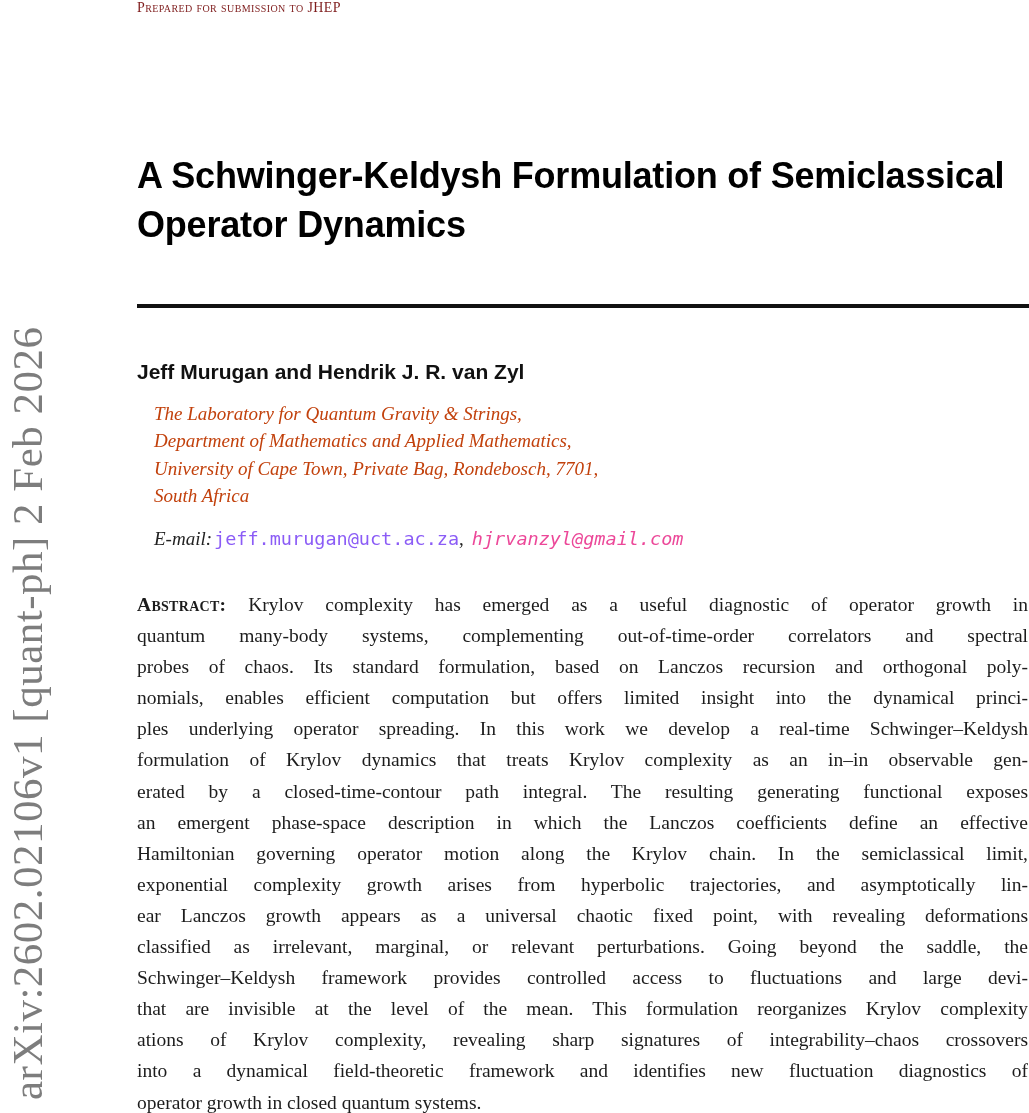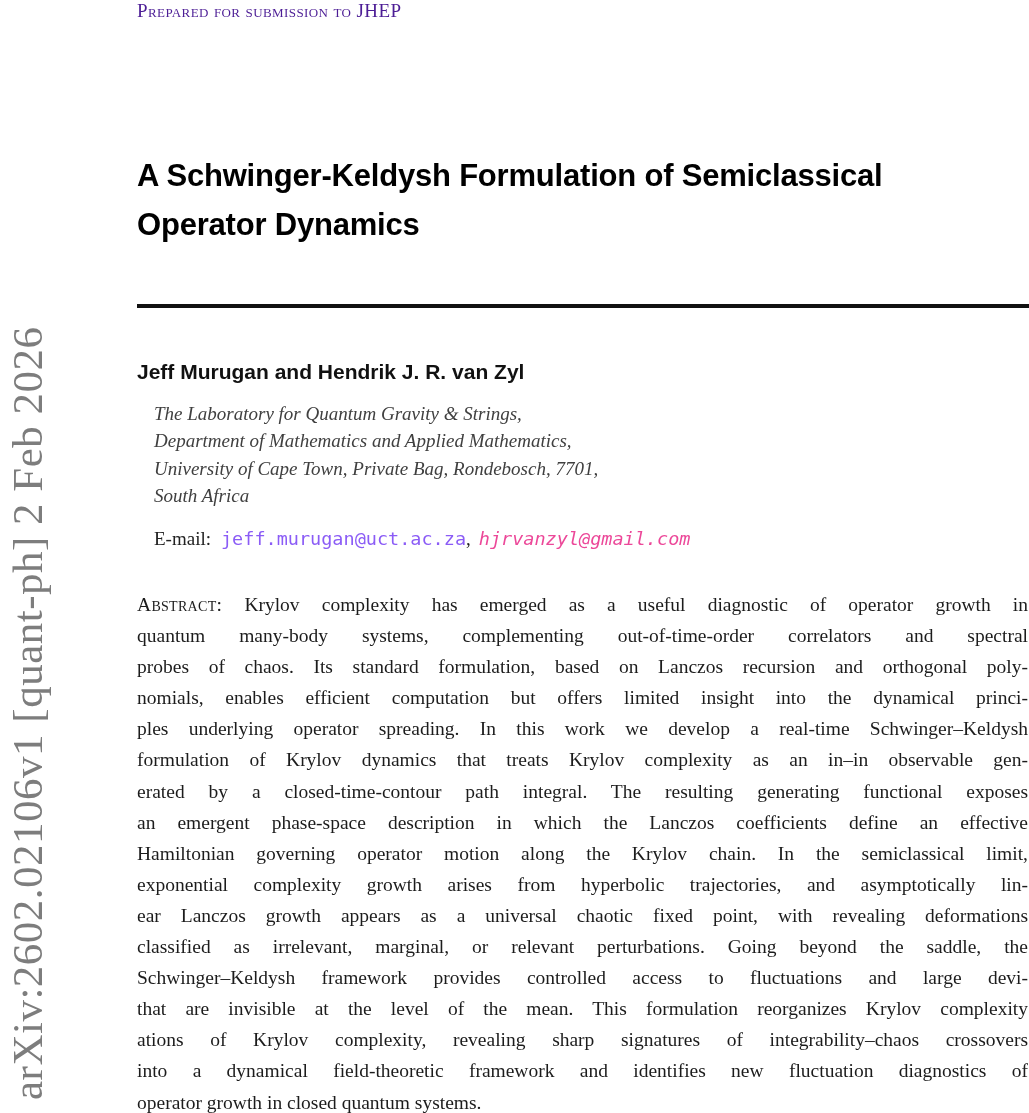--- a/index.html
+++ b/index.html
@@ -22,31 +22,31 @@
     white-space: nowrap;
     letter-spacing: 0.5px;
   }
   .content {
     position: absolute;
     left: 137px; top: 0;
     width: 891px;
   }
   .jhep-header {
     position: absolute; top: 0; left: 0;
-    font-size: 19px;
+    font-size: 14px;
     font-variant: small-caps;
     letter-spacing: 0.4px;
-    color: #4c1d95;
+    color: #7f1d1d;
   }
   .title {
     position: absolute; top: 151px; left: 0;
     margin: 0;
     font-family: "Liberation Sans", sans-serif;
     font-weight: 700;
-    font-size: 31px;
+    font-size: 36px;
     line-height: 49px;
     color: #000;
     letter-spacing: -0.2px;
   }
   .rule {
     position: absolute; top: 304px; left: 0;
     width: 892px; height: 4px;
     background: #111;
   }
   .authors {
@@ -54,29 +54,30 @@
     font-family: "Liberation Sans", sans-serif;
     font-weight: 700;
     font-size: 21px;
     color: #111;
   }
   .affiliation {
     position: absolute; top: 400px; left: 17px;
     font-style: italic;
     font-size: 19px;
     line-height: 27.4px;
-    color: #404040;
+    color: #c2410c;
   }
   .email-line {
     position: absolute; top: 528px; left: 17px;
     font-size: 19px;
     color: #222;
   }
   .email-label {
-    margin-right: 10px;
+    font-style: italic;
+    margin-right: 2px;
   }
   .email-link {
     font-family: "DejaVu Sans Mono", monospace;
     font-size: 18.5px;
     text-decoration: none;
     cursor: pointer;
   }
   .email-sep { color: #1c1c1c; margin-right: 8px; }
   .abstract {
     position: absolute; top: 589px; left: 0;
@@ -86,20 +87,21 @@
     color: #1c1c1c;
   }
   .abs-line.just {
     text-align: justify;
     text-align-last: justify;
   }
   .abs-line.last { text-align: left; }
   .abs-label {
     font-variant: small-caps;
     letter-spacing: 0.3px;
+    font-weight: bold;
   }
 </style>
 </head>
 <body>
 
 <div class="arxiv-strip" style="color: rgb(125, 125, 125);">arXiv:2602.02106v1 [quant-ph] 2 Feb 2026</div>
 
 <div class="content">
 
   <div class="jhep-header">Prepared for submission to JHEP</div>

